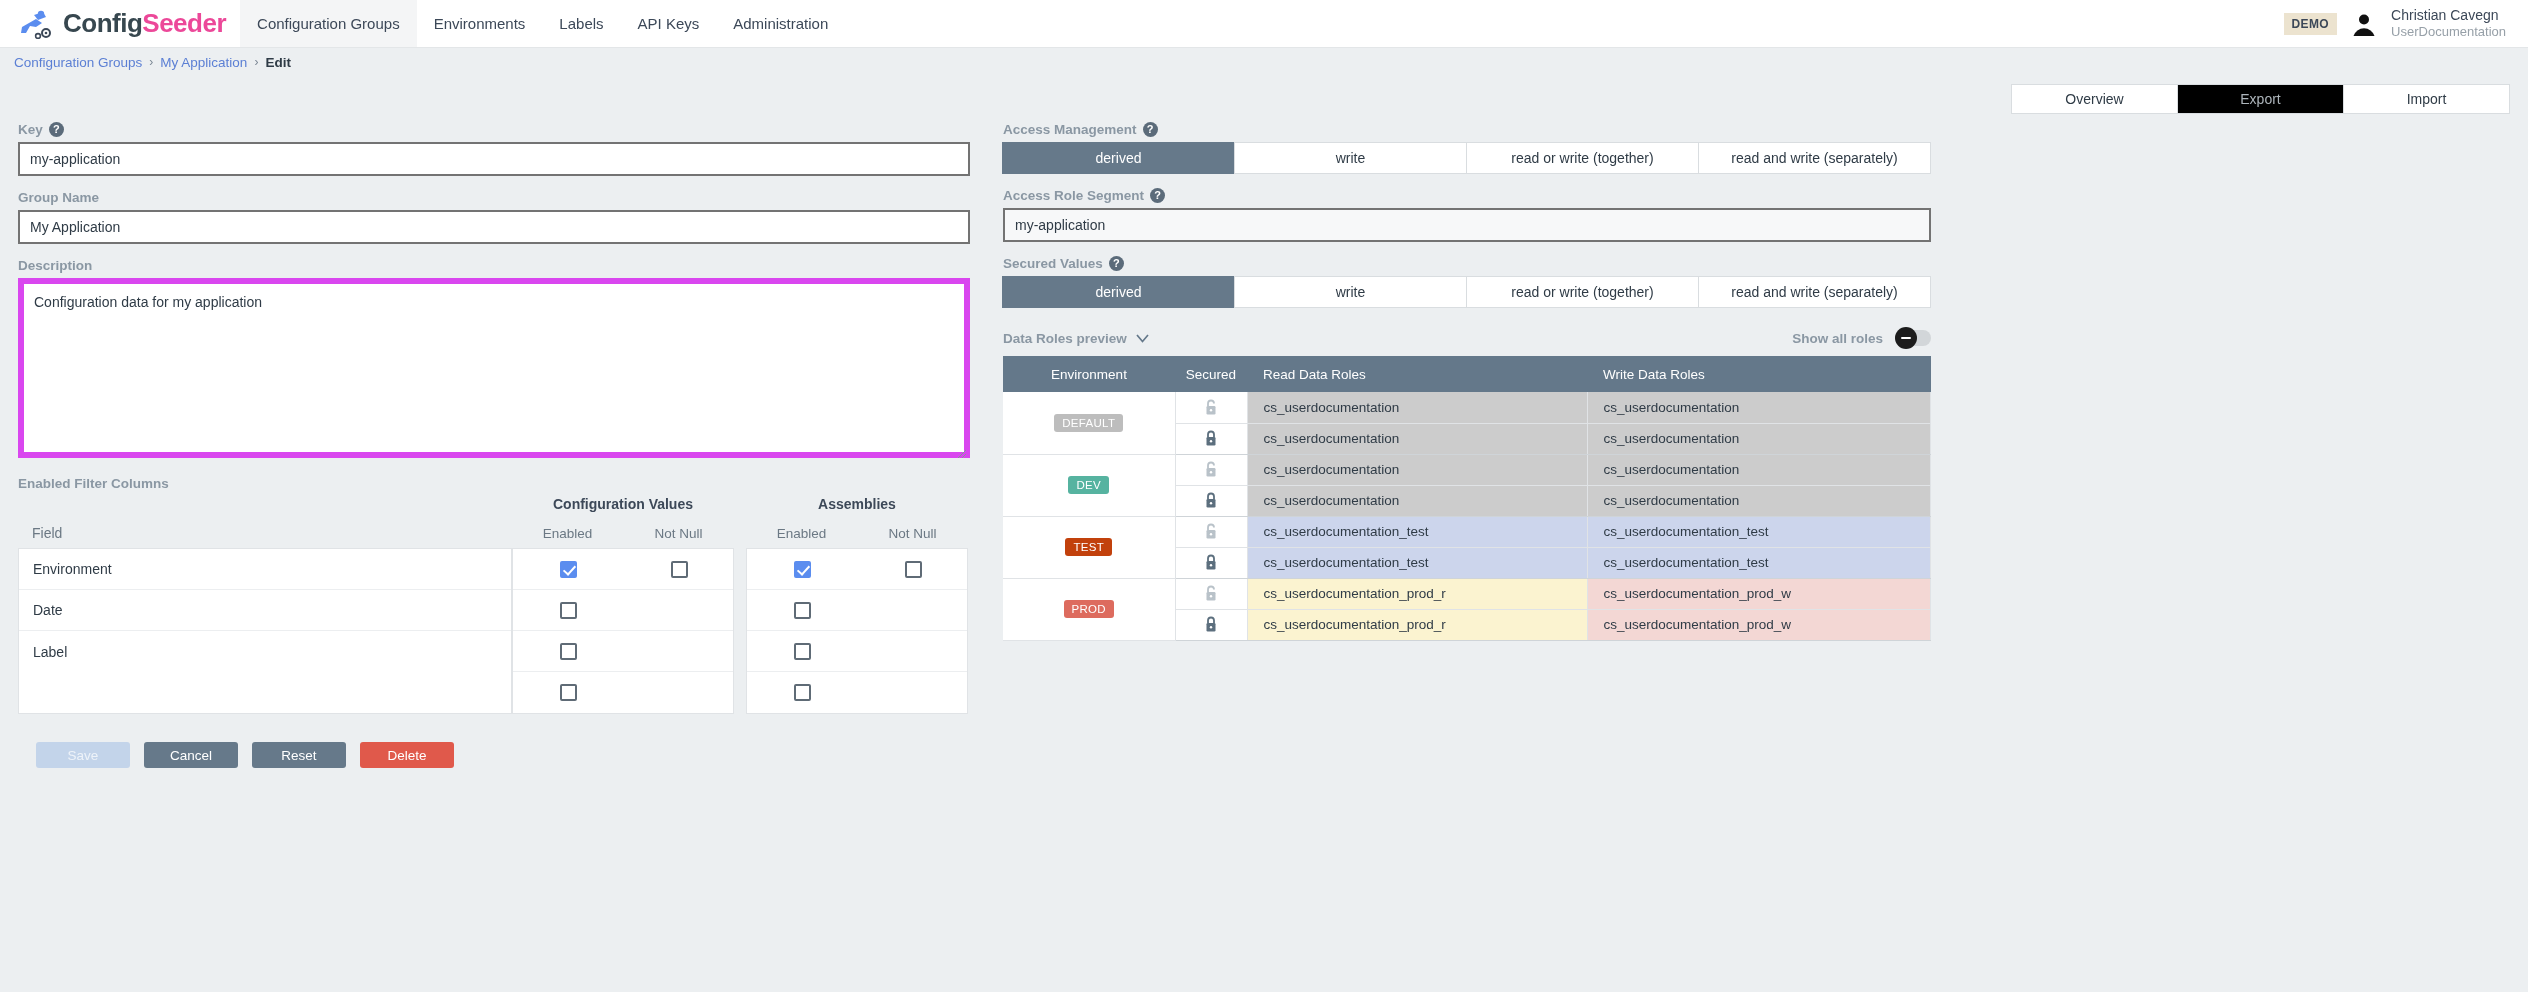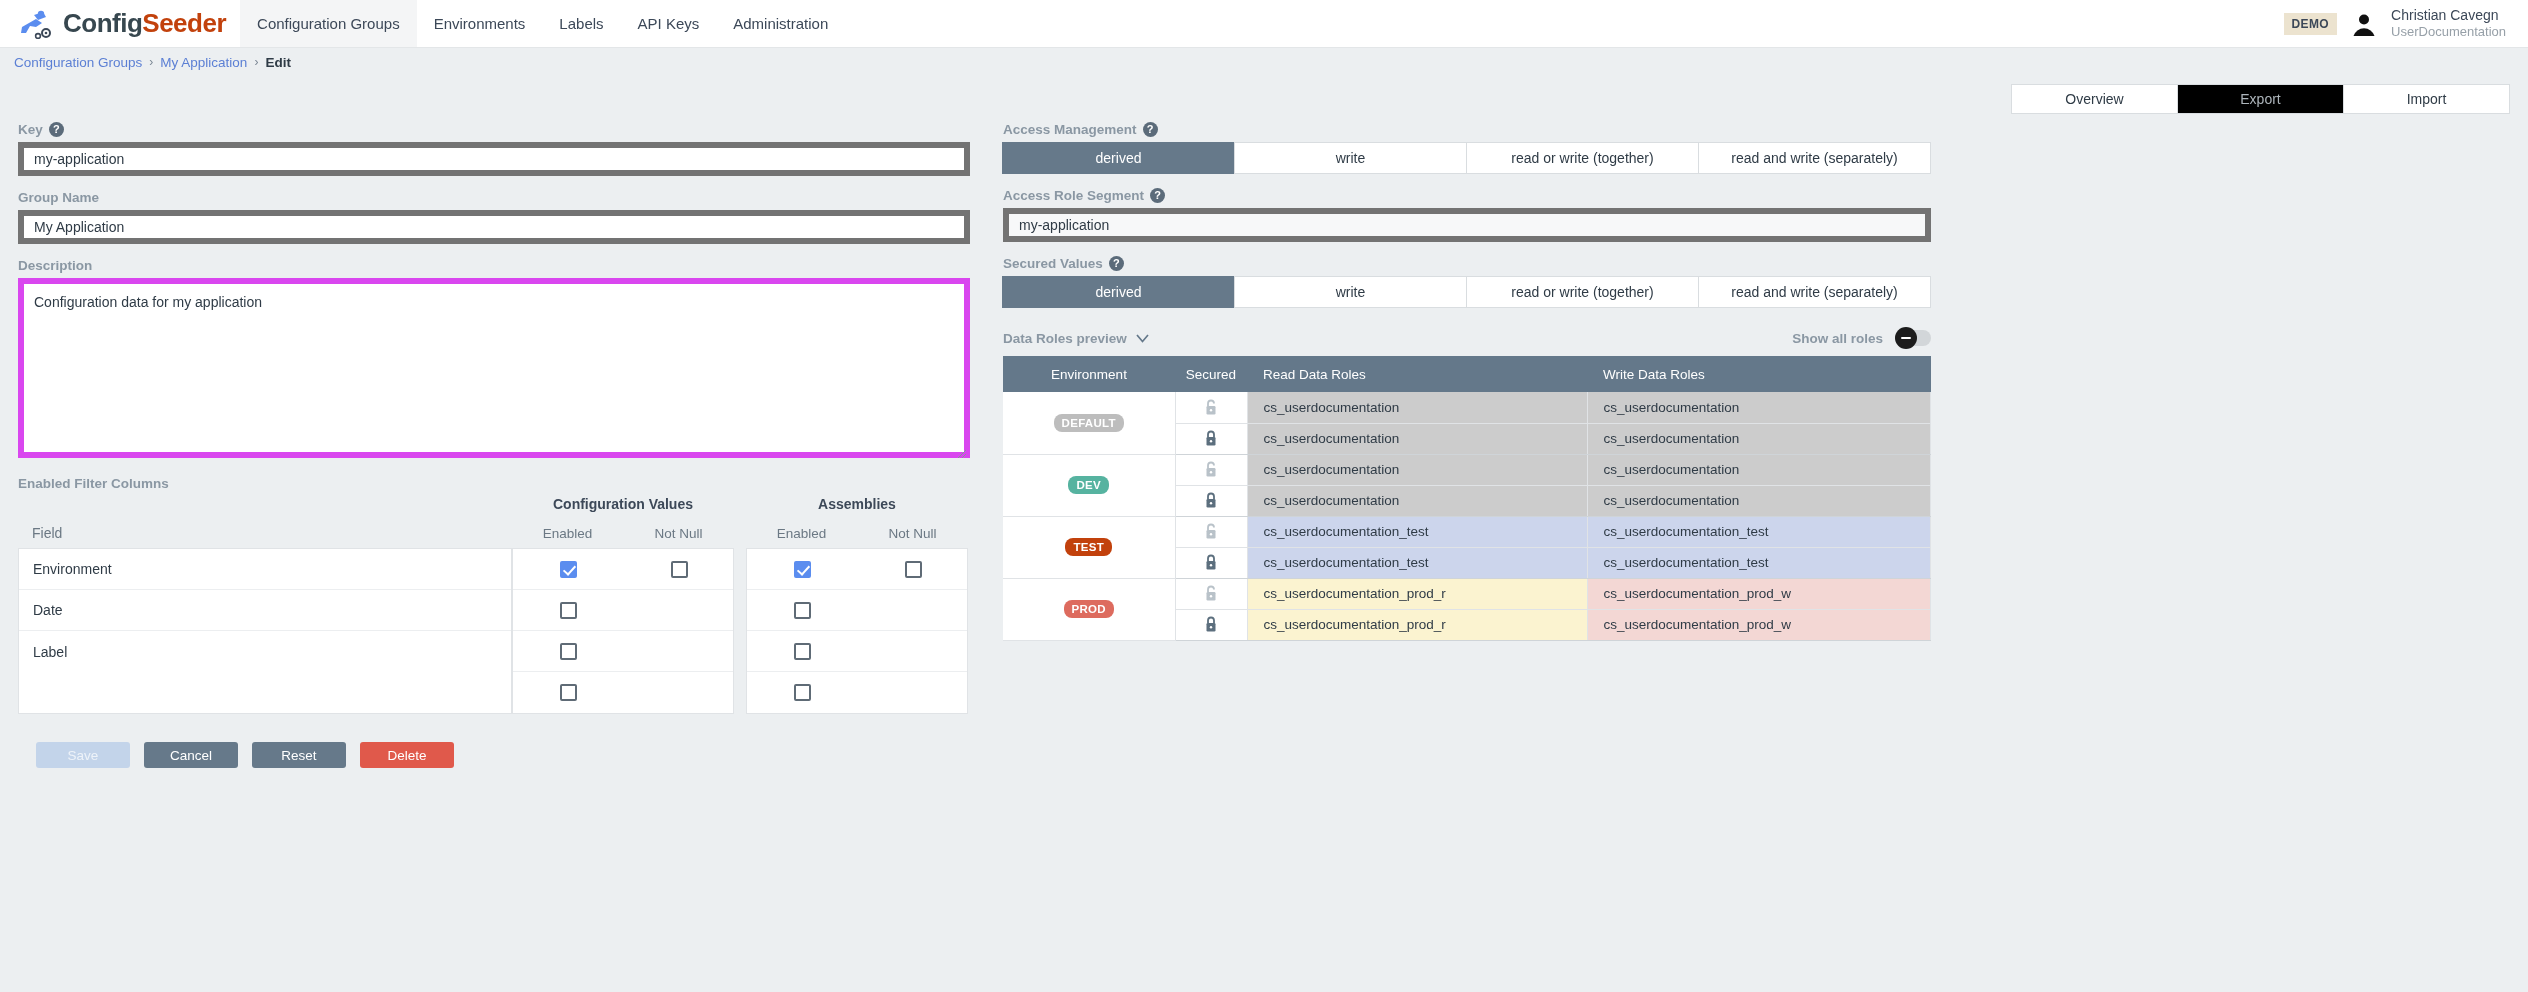--- a/index.html
+++ b/index.html
@@ -15,21 +15,21 @@
   .topbar {
     height: 48px; background: #ffffff;
     display: flex; align-items: stretch;
     border-bottom: 1px solid #e3e6e8;
     position: relative;
   }
   .brand { display: flex; align-items: center; padding: 0 14px 0 16px; gap: 9px; }
   .brand-logo { width: 38px; height: 30px; flex: 0 0 38px; }
   .brand-text { font-size: 26px; font-weight: bold; letter-spacing: -0.5px; white-space: nowrap; }
   .brand-text .c1 { color: #37474f; }
-  .brand-text .c2 { color: #c2410c; }
+  .brand-text .c2 { color: #ec4899; }
   .nav { display: flex; align-items: stretch; }
   .nav-item {
     display: flex; align-items: center; padding: 0 17px;
     font-size: 15px; color: #3c4858; white-space: nowrap; cursor: pointer;
   }
   .nav-item.active { background: #f4f5f6; }
   .topbar-right {
     margin-left: auto; display: flex; align-items: center; gap: 14px; padding-right: 22px;
   }
   .demo-badge {
@@ -69,21 +69,21 @@
   .field-label {
     font-size: 13.5px; font-weight: bold; color: #8a97a3; margin-bottom: 5px;
     display: flex; align-items: center; gap: 6px;
   }
   .help-icon {
     width: 15px; height: 15px; border-radius: 50%; background: #5b6b7a;
     color: #fff; font-size: 11px; font-weight: bold; line-height: 15px;
     text-align: center; cursor: pointer; flex: 0 0 15px;
   }
   .text-input {
-    width: 100%; height: 34px; background: #ffffff; border: 6px solid #737373;
+    width: 100%; height: 34px; background: #ffffff; border: 2px solid #737373;
     font-size: 14px; color: #2f3b46; padding: 0 10px;
     font-family: "Liberation Sans", sans-serif;
   }
   .text-input.readonlyish { background: #f7f8f9; }
   .field-block { margin-bottom: 14px; }
   .textarea-wrap { position: relative; }
   .textarea {
     width: 100%; height: 180px; background: #fff; border: 6px solid #d946ef;
     font-size: 14px; color: #2f3b46; padding: 9px 10px; resize: none;
     font-family: "Liberation Sans", sans-serif; line-height: 1.3;
@@ -184,22 +184,22 @@
     border-right: 1px solid #e0e3e6;
   }
   .roles-table td.env-cell {
     background: #ffffff; text-align: center; padding-left: 0; vertical-align: middle;
   }
   .roles-table td.sec-cell {
     background: #ffffff; text-align: center; padding-left: 0;
   }
   .roles-table tr.env-last td { border-bottom: 1px solid #cfd4d8; }
   .env-badge {
-    display: inline-block; padding: 3px 8px; border-radius: 8px;
-    font-size: 11.5px; font-weight: bold; color: #ffffff; letter-spacing: .3px;
+    display: inline-block; padding: 3px 8px; border-radius: 3px;
+    font-size: 11.5px; font-weight: normal; color: #ffffff; letter-spacing: .3px;
   }
   .lock { width: 14px; height: 17px; vertical-align: middle; }
 
   
   .footer { padding: 28px 0 0 18px; display: flex; gap: 14px; }
   .btn {
     width: 94px; height: 26px; border: none; border-radius: 3px; cursor: pointer;
     font-size: 13.5px; color: #ffffff; font-family: "Liberation Sans", sans-serif;
   }
   .btn-save { background: #c3d4ea; color: #eef3f9; cursor: default; }

